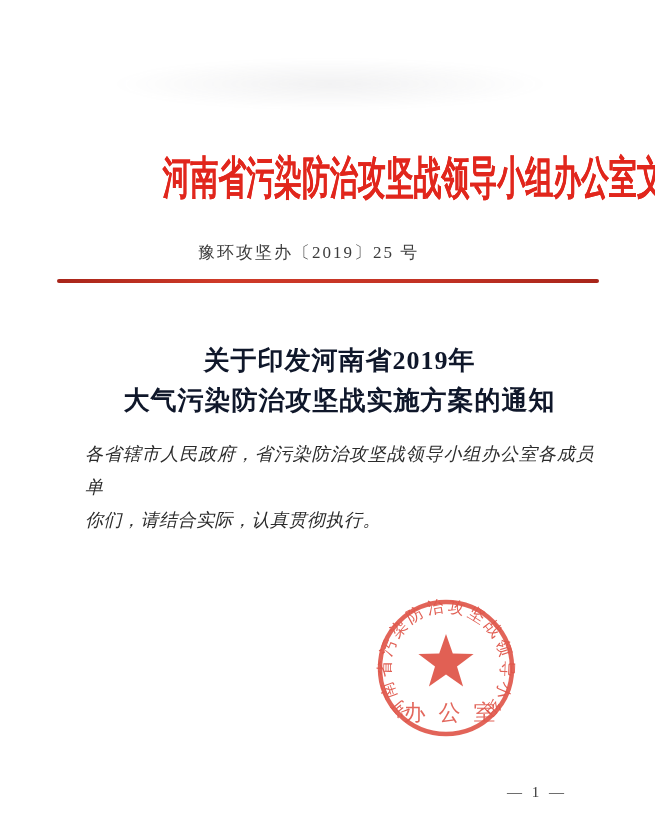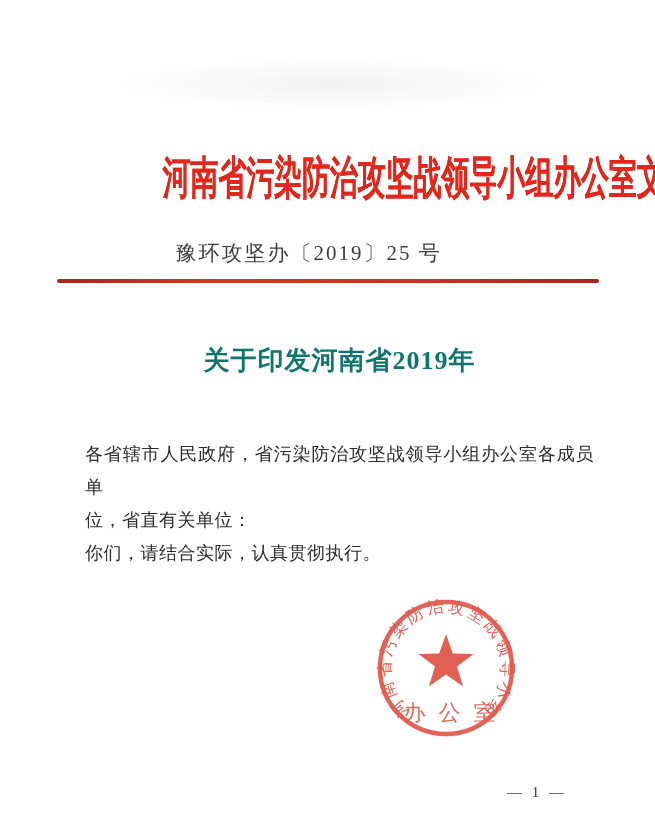--- a/index.html
+++ b/index.html
@@ -47,51 +47,52 @@
     transform: scaleX(0.62);
     transform-origin: 50% 50%;
     letter-spacing: 0px;
     text-shadow: 0.4px 0 0 var(--header-red, #e1261c);
   }
   .doc-number {
     position: absolute;
     top: 241px; left: 0;
     width: 617px;
     text-align: center;
-    font-size: 21px;
+    font-size: 17px;
     line-height: 24px;
     color: #3c3c3c;
     letter-spacing: 2px;
   }
   .red-rule {
     position: absolute;
     top: 279px; left: 57px;
     width: 542px; height: 3.5px;
     background: linear-gradient(90deg, #a8251a, #cf3a28 30%, #c23224 70%, #a8251a);
     border-radius: 2px;
   }
   .notice-title {
     position: absolute;
     top: 341px; left: 85px;
     width: 509px;
     text-align: center;
     font-weight: 700;
-    color: #0f766e;
+    color: #0f172a;
     font-size: 26px;
     line-height: 40px;
     letter-spacing: 1px;
   }
   .body-text {
     position: absolute;
     top: 438px; left: 85px;
     width: 509px;
     font-size: 18px;
     line-height: 33px;
     color: #2b2b2b;
     letter-spacing: 0.5px;
+    font-style: italic;
   }
   .body-line {
     text-align: justify;
   }
   .body-line.full { text-align-last: justify; }
   .body-line.end  { text-align-last: left; }
   .body-line.indent { text-indent: 2em; }
   .seal {
     position: absolute;
     top: 590px; left: 366px;
@@ -130,25 +131,25 @@
   <div class="letterhead">
     <span class="org">河南省污染防治攻坚战领导小组办公室文件</span>
   </div>
 
   <div class="doc-number">豫环攻坚办〔2019〕25 号</div>
 
   <div class="red-rule"></div>
 
   <div class="notice-title">
     <div>关于印发河南省2019年</div>
+    <div>大气污染防治攻坚战实施方案的通知</div>
   </div>
 
   <div class="body-text">
     <div class="body-line full">各省辖市人民政府，省污染防治攻坚战领导小组办公室各成员单</div>
-    <div class="body-line end">位，省直有关单位：</div>
     <div class="body-line end">你们，请结合实际，认真贯彻执行。</div>
   </div>
 
 
   <svg class="seal" viewBox="0 0 164 160" width="164" height="160" aria-hidden="true">
     <circle cx="80" cy="78" r="66" fill="none" stroke="#dc4437" stroke-width="4.5" opacity="0.92"></circle>
     <path id="sealArc" d="M 45.5 122.1 A 56 56 0 1 1 114.5 122.1" fill="none"></path>
     <text font-size="16.5" letter-spacing="3.2" fill="#dc4437" opacity="0.95" font-family="&quot;Liberation Serif&quot;,&quot;DejaVu Serif&quot;,serif">
       <textPath href="#sealArc" startOffset="2">河南省污染防治攻坚战领导小组</textPath>
     </text>

